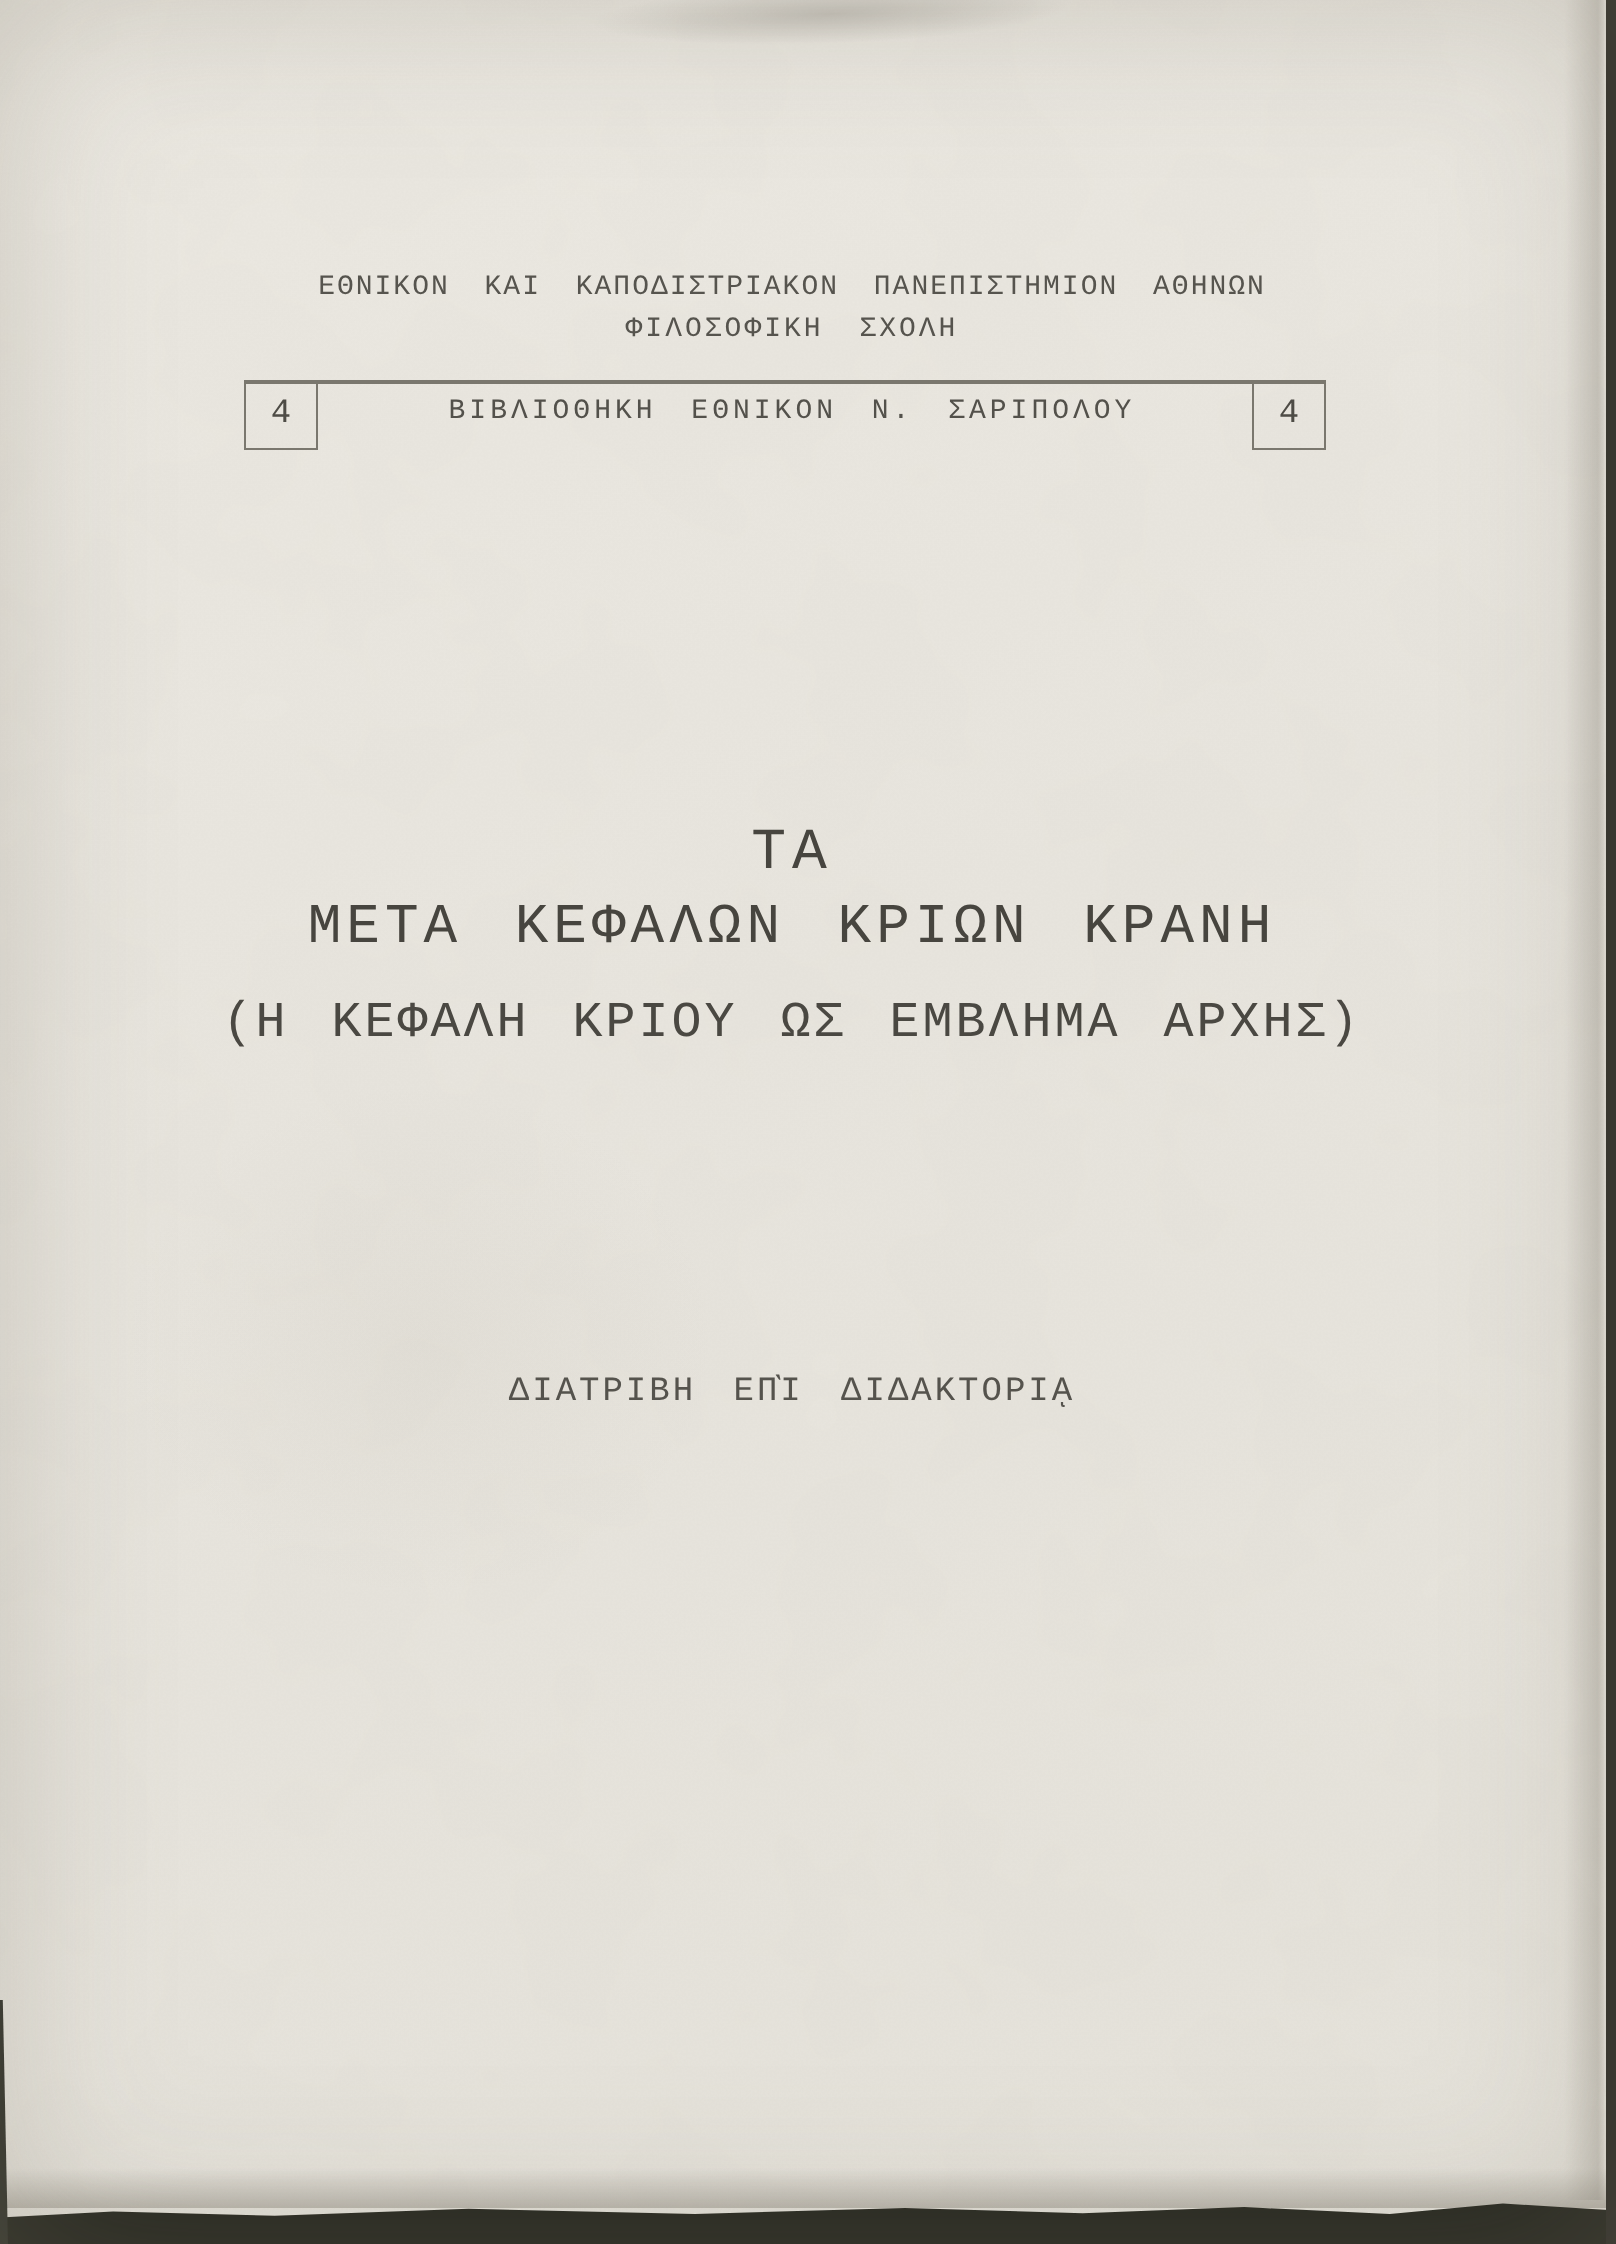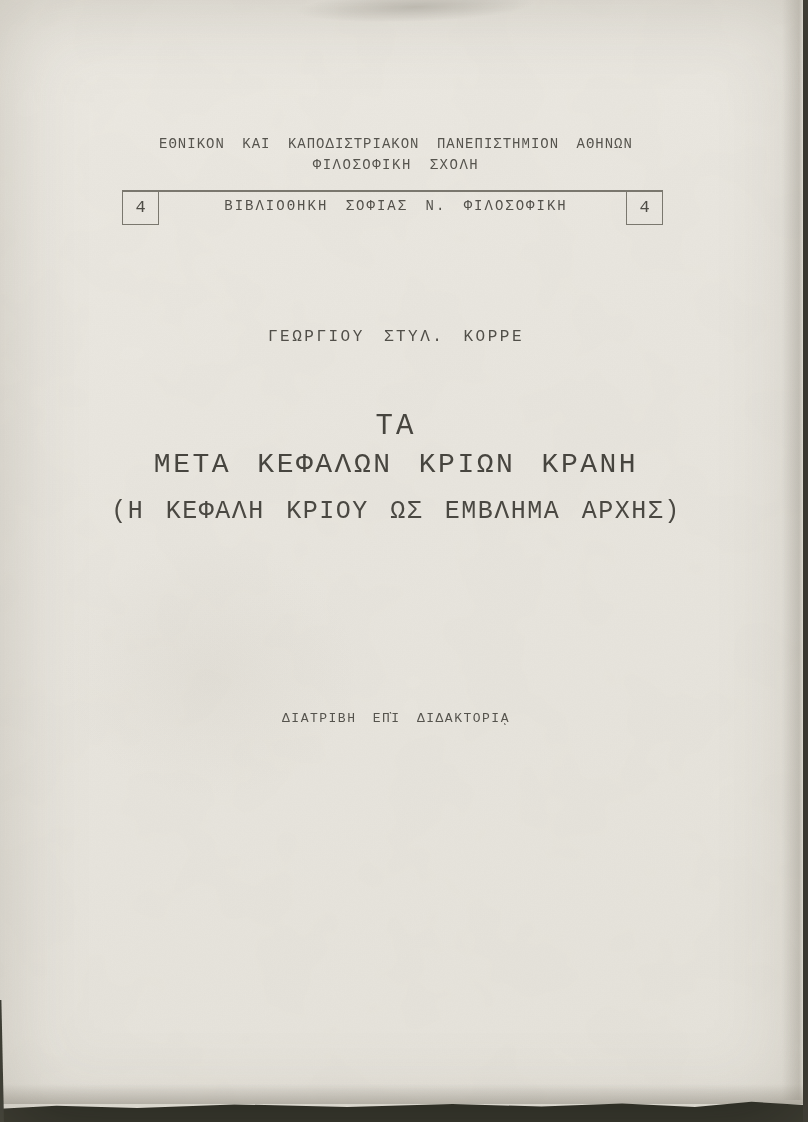--- a/index.html
+++ b/index.html
@@ -80,21 +80,21 @@
     display: flex; align-items: center; justify-content: center;
     font-size: 17px; color: #4e4c46;
   }
   .vol-box.left  { left: 122px; }
   .vol-box.right { left: 626px; }
   .library-line { top: 198px; font-size: 14px; letter-spacing: 2px; word-spacing: 7px; color: #53514b; }
   .author-line  { top: 328px; font-size: 16px; letter-spacing: 2.5px; word-spacing: 7px; color: #514f49; }
   .title-ta     { top: 410px; font-size: 29px; letter-spacing: 3px; color: #47453f; }
   .title-main   { top: 449px; font-size: 28px; letter-spacing: 2.5px; word-spacing: 7px; color: #47453f; text-align: center; }
   .title-sub    { top: 497px; font-size: 25px; letter-spacing: 1.5px; word-spacing: 5px; color: #4a4842; }
-  .thesis-line  { top: 711px; font-size: 13px; letter-spacing: 1.5px; word-spacing: 7px; color: #55534d; }
+  .thesis-line  { top: 687px; font-size: 17px; letter-spacing: 1.5px; word-spacing: 7px; color: #55534d; }
   .place-line   { top: 925px; font-size: 15px; letter-spacing: 7px; word-spacing: 4px; color: #4e4c46; }
   .year-line    { top: 946px; font-size: 14px; letter-spacing: 5px; color: #4e4c46; }
 </style>
 </head>
 <body>
 
 <div class="scan">
 
   <svg class="texture-svg" width="808" height="1122" xmlns="http://www.w3.org/2000/svg">
     <defs>
@@ -124,23 +124,22 @@
     <div class="series-rule"></div>
 
     <div class="vol-box left">
       <span>4</span>
     </div>
 
     <div class="vol-box right">
       <span>4</span>
     </div>
 
-    <div class="line library-line">ΒΙΒΛΙΟΘΗΚΗ ΣΟΦΙΑΣ Ν. ΦΙΛΟΣΟΦΙΚΗ</div>
+    <div class="line library-line">ΒΙΒΛΙΟΘΗΚΗ ΕΘΝΙΚΟΝ Ν. ΣΑΡΙΠΟΛΟΥ</div>
 
-    <div class="line author-line">ΓΕΩΡΓΙΟΥ ΣΤΥΛ. ΚΟΡΡΕ</div>
 
     <div class="line title-ta">ΤΑ</div>
 
     <div class="line title-main">ΜΕΤΑ ΚΕΦΑΛΩΝ ΚΡΙΩΝ ΚΡΑΝΗ</div>
 
     <div class="line title-sub">(Η ΚΕΦΑΛΗ ΚΡΙΟΥ ΩΣ ΕΜΒΛΗΜΑ ΑΡΧΗΣ)</div>
 
     <div class="line thesis-line">ΔΙΑΤΡΙΒΗ ΕΠῚ ΔΙΔΑΚΤΟΡΙᾼ</div>
 
 

